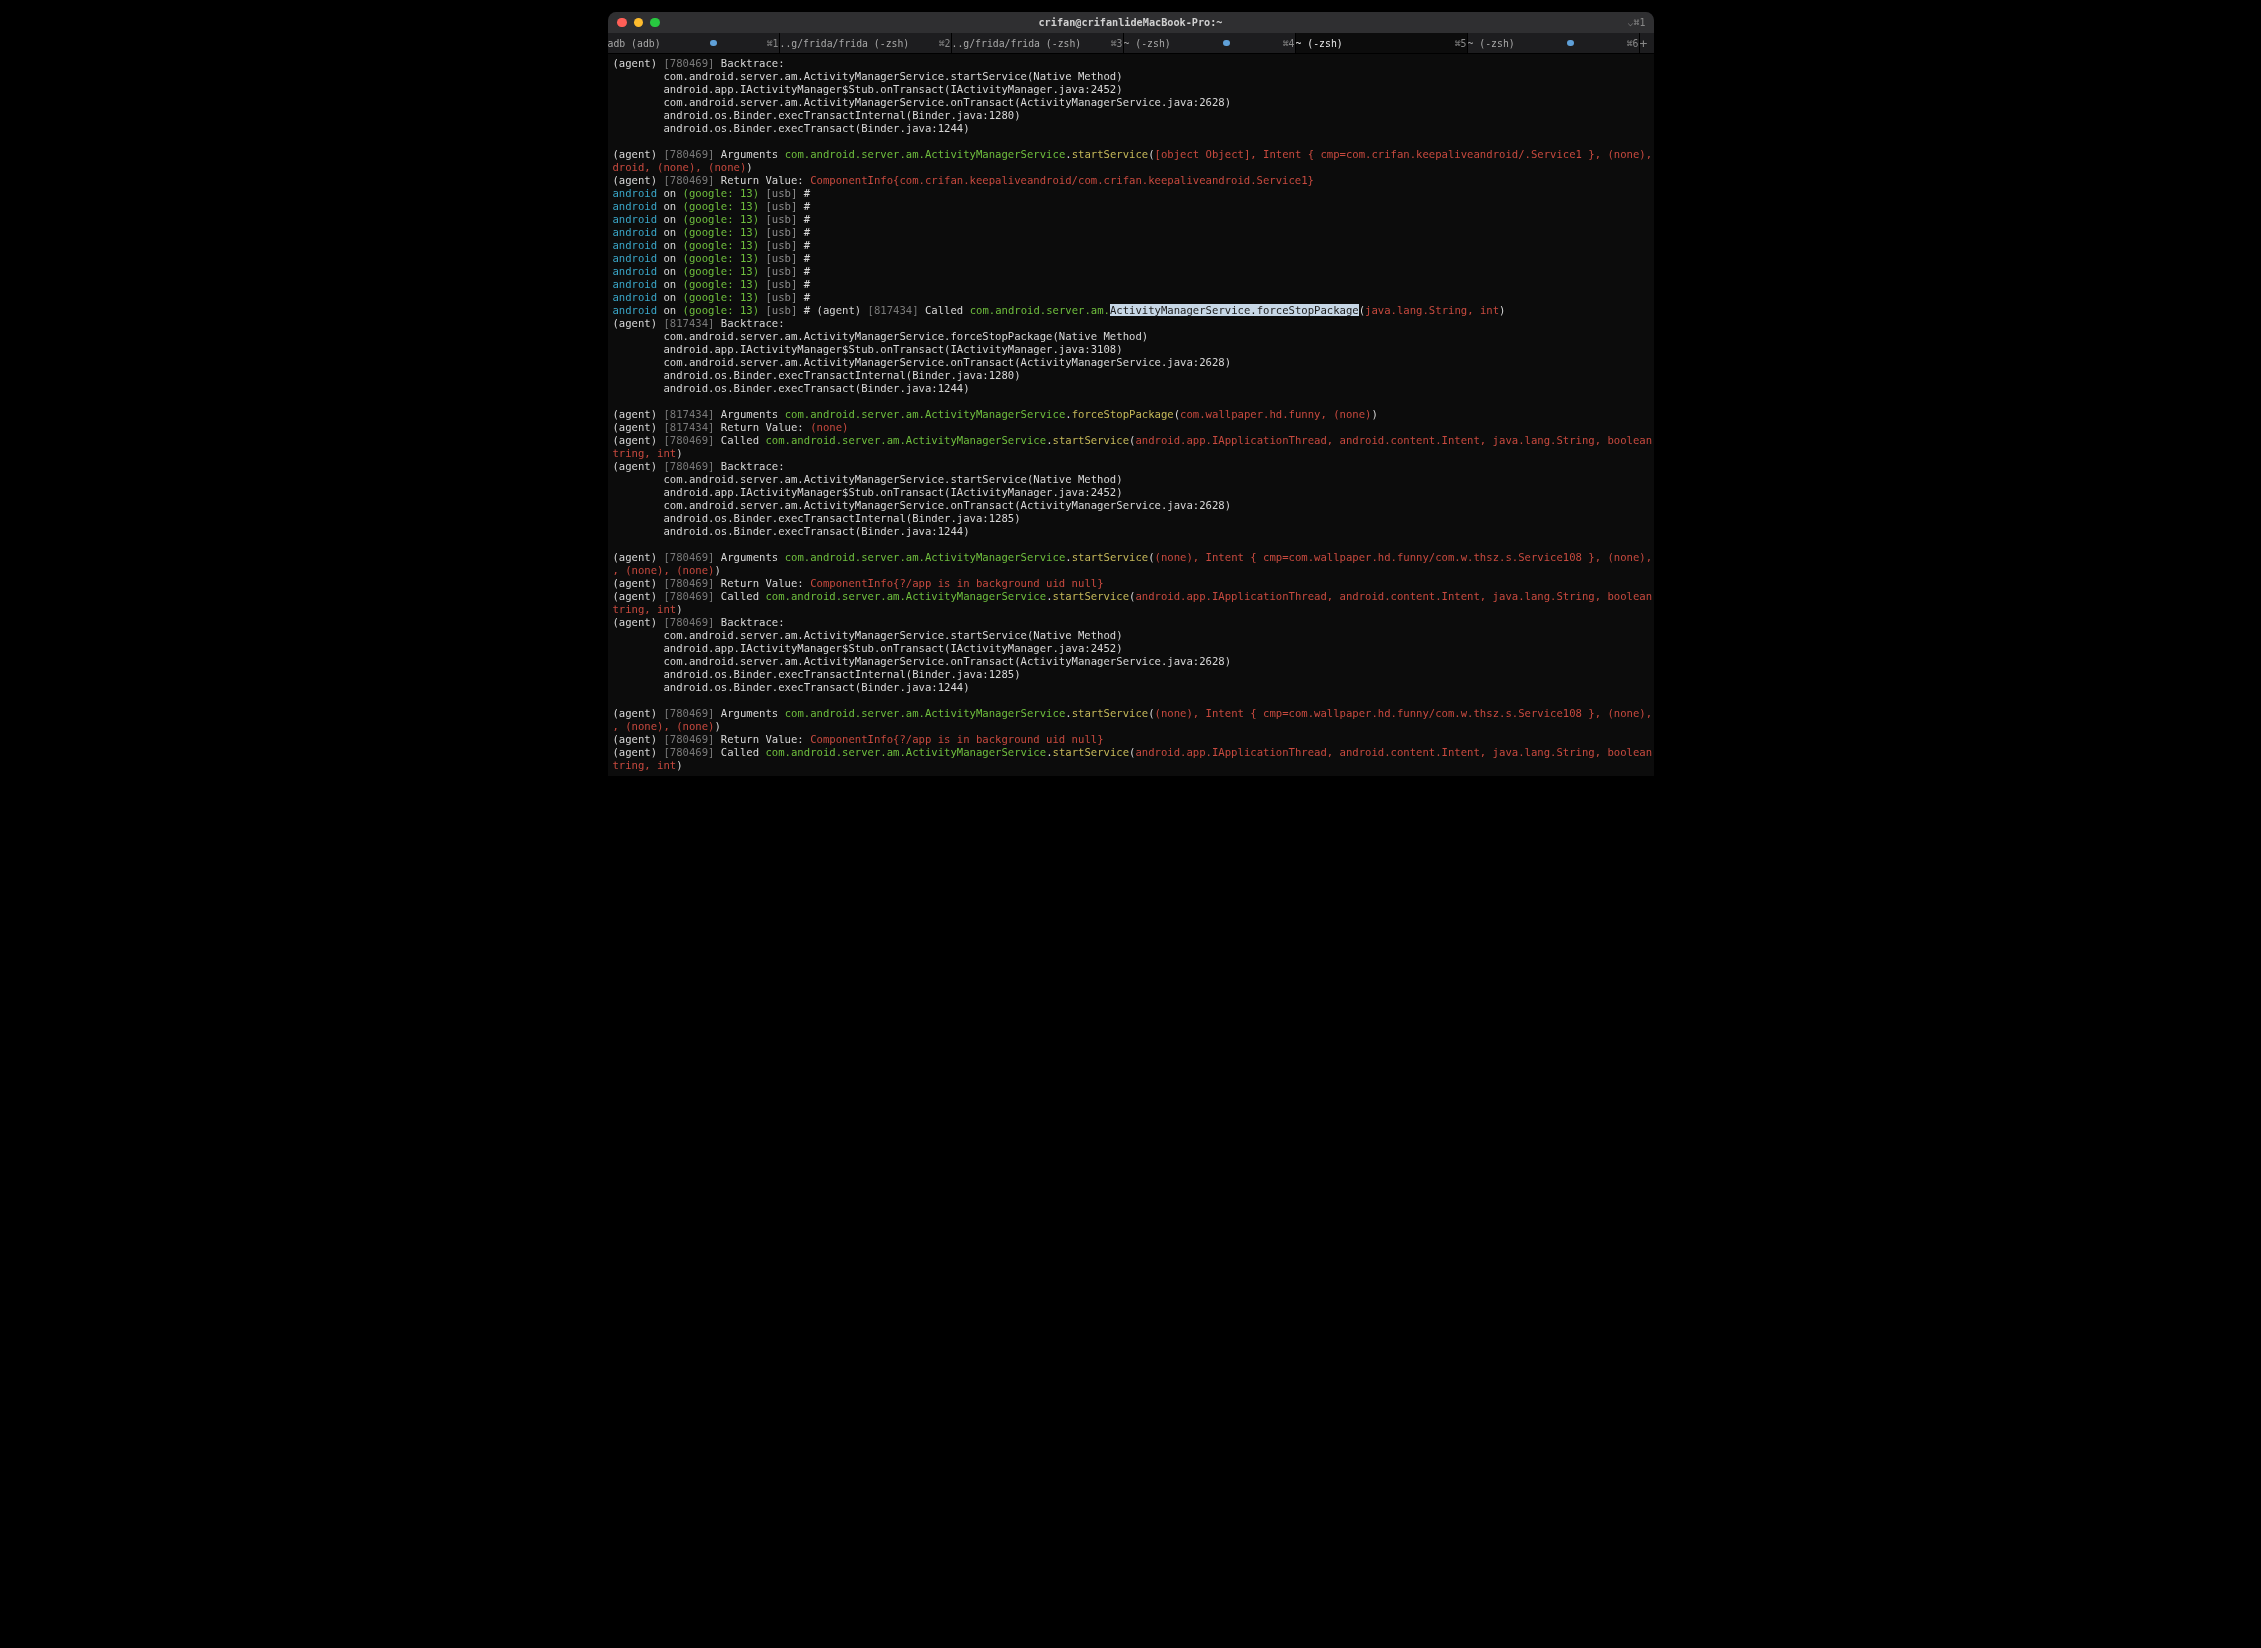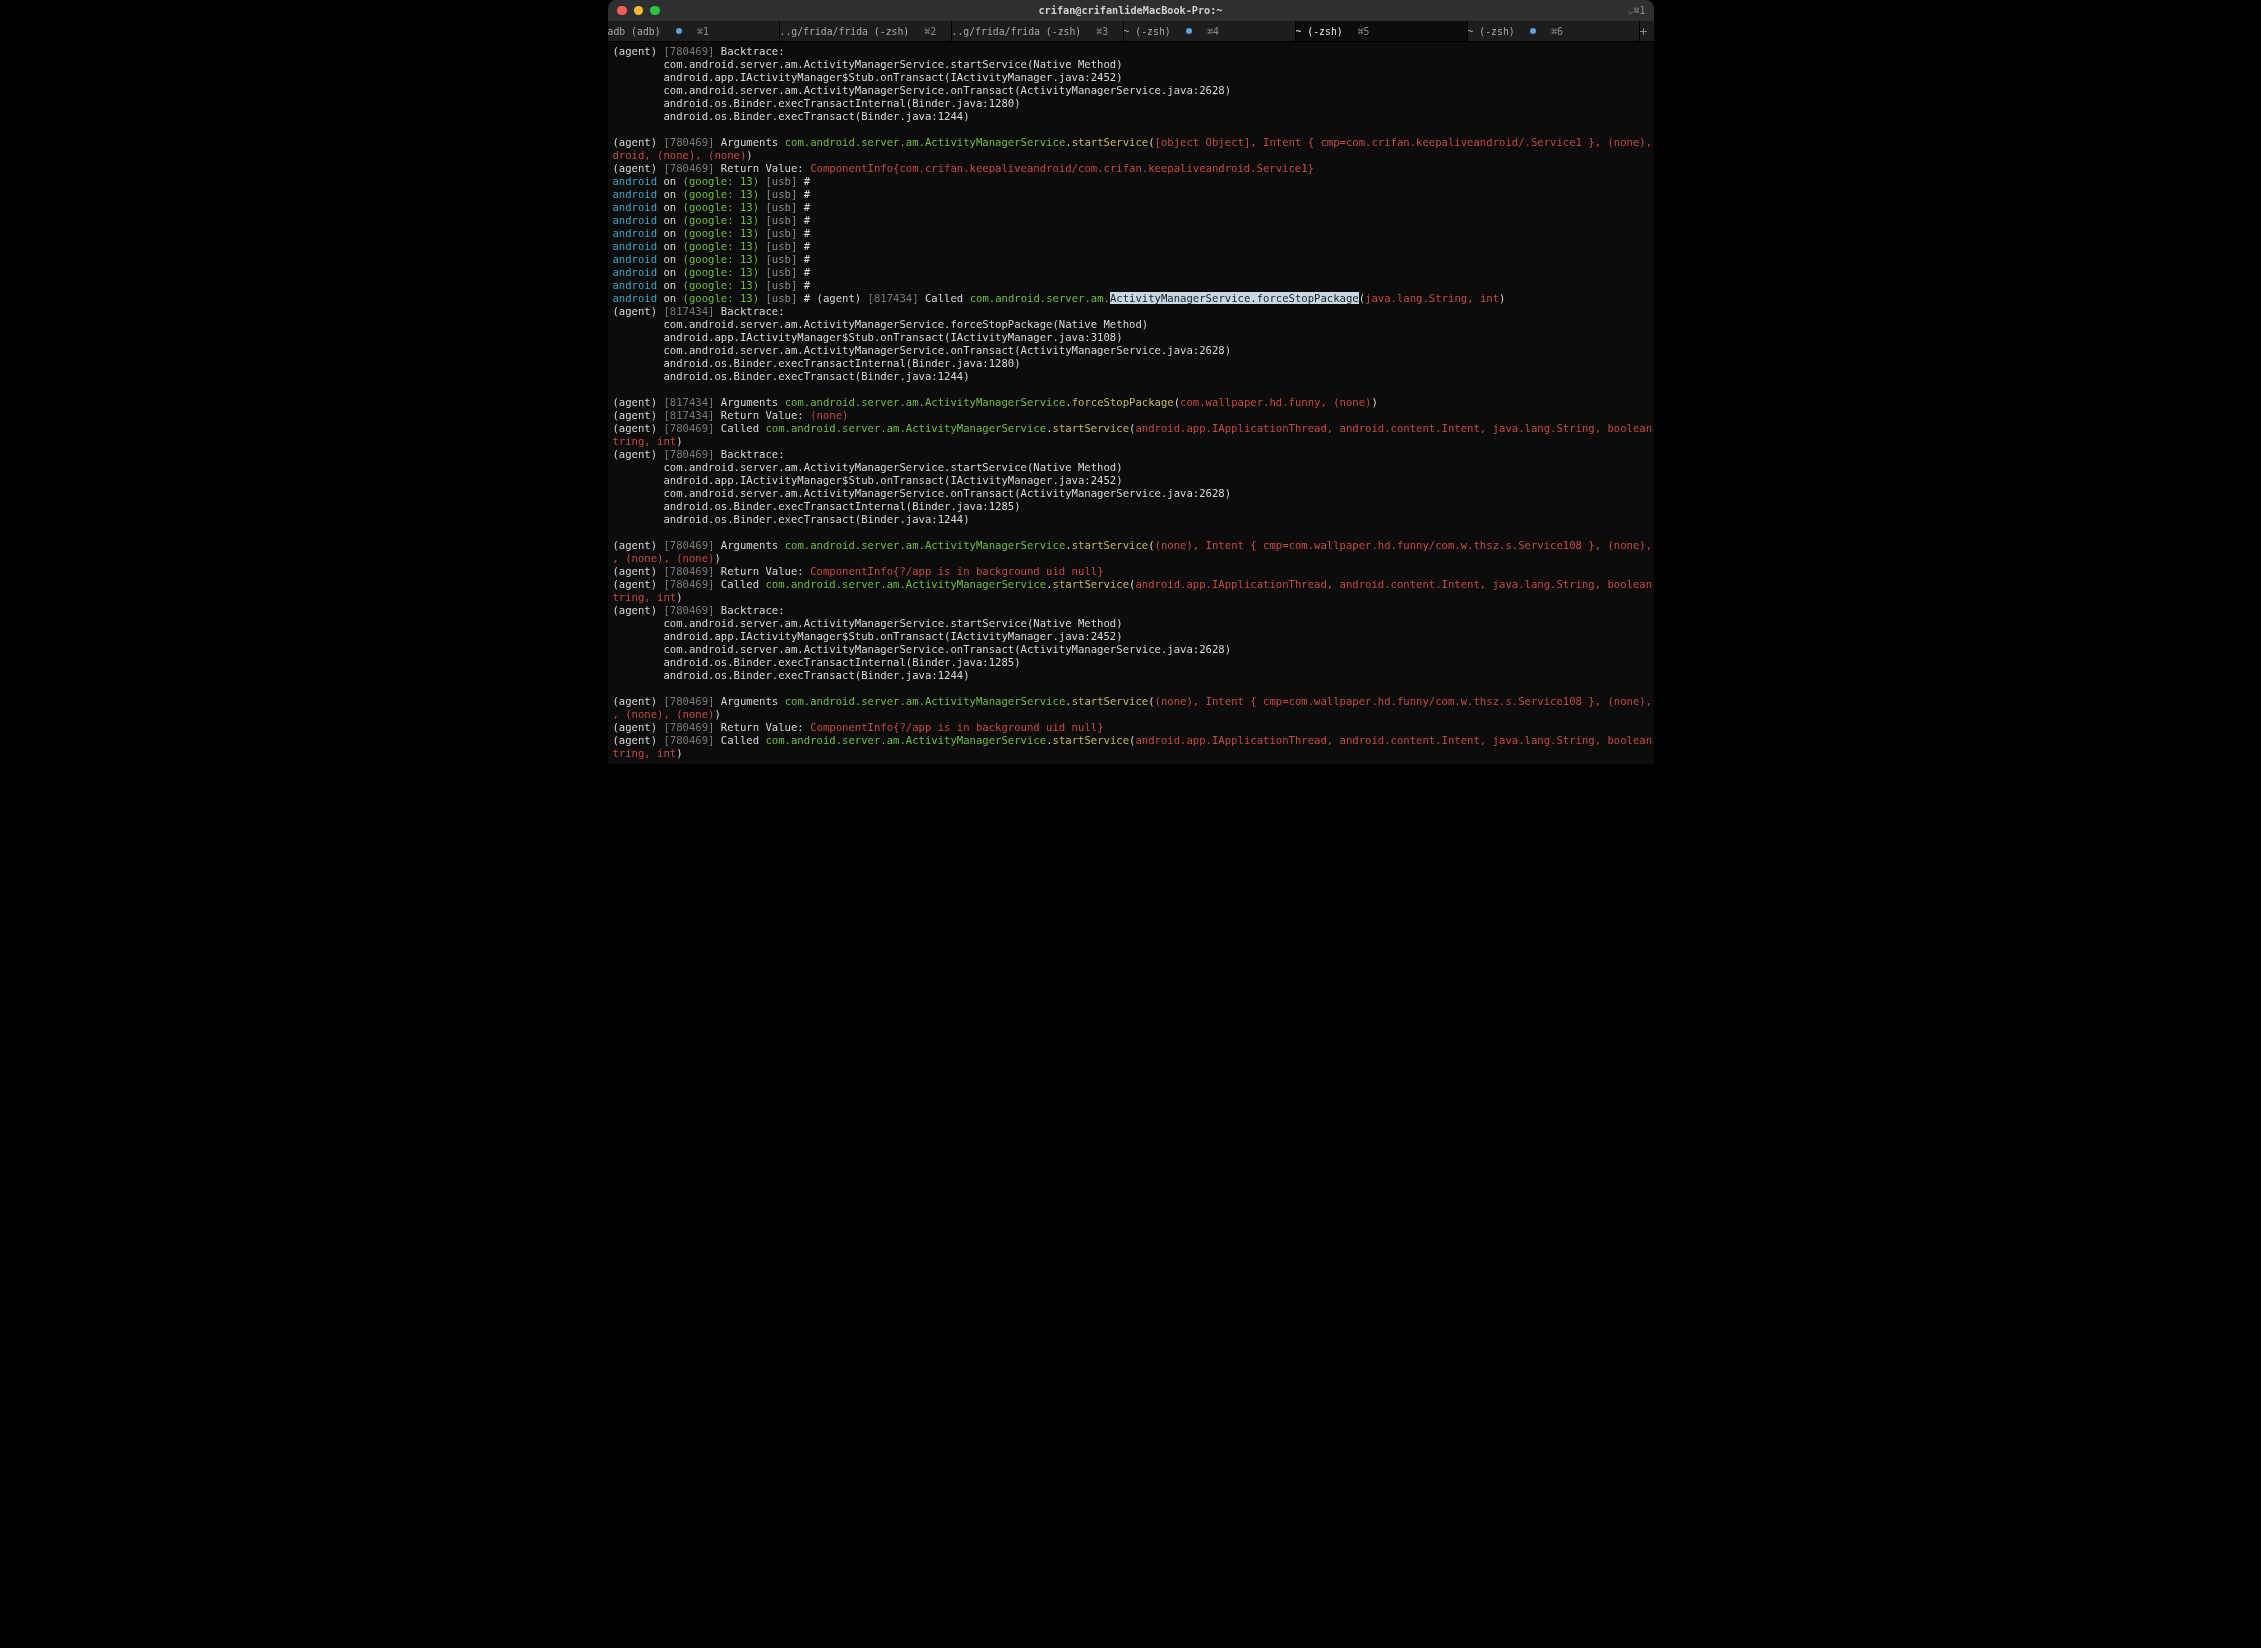--- a/index.html
+++ b/index.html
@@ -16,31 +16,31 @@
     --red:#c84a3f;
     --yellow:#c6b95a;
     --sel:#c7d7e6;
     --seltext:#1a1a1a;
     --indicator:#5fa0d8;
     --scrollbar:#3a3a3c;
   }
   *{box-sizing:border-box}
   html,body{margin:0;padding:0;height:100%;background:#000}
   body{font-family:"SF Mono","Menlo",Consolas,"DejaVu Sans Mono",monospace;font-size:10.6px;color:var(--text);overflow:hidden}
-  .window{width:1046px;height:764px;margin:0 auto;background:var(--bg);display:flex;flex-direction:column;position:relative;border-radius:8.2px 8.2px 0 0;overflow:hidden}
+  .window{width:1046px;height:764px;margin:12px auto;background:var(--bg);display:flex;flex-direction:column;position:relative;border-radius:8.2px 8.2px 0 0;overflow:hidden}
   .titlebar{height:21px;background:var(--titlebar);display:flex;align-items:center;position:relative}
   .traffic{display:flex;gap:6.5px;padding-left:9.8px}
   .dot{width:9.8px;height:9.8px;border-radius:50%}
   .dot.red{background:#ff5f57}
   .dot.yellow{background:#febc2e}
   .dot.green{background:#28c840}
   .title{position:absolute;left:0;right:0;text-align:center;font-size:10.2px;color:#d0d0d0;font-weight:600;pointer-events:none}
   .titleright{position:absolute;right:8.2px;font-size:9.8px;color:#888}
   .tabbar{height:21px;background:var(--tabbar);display:flex;border-bottom:0.8px solid #000}
-  .tab{flex:0 0 172px;display:flex;align-items:center;justify-content:flex-start;gap:15px;font-size:9.8px;color:#a8a8a8;border-right:0.8px solid #000;position:relative;cursor:pointer}
+  .tab{flex:0 0 172px;display:flex;align-items:center;justify-content:space-between;gap:15px;font-size:9.8px;color:#a8a8a8;border-right:0.8px solid #000;position:relative;cursor:pointer}
   .tab.active{background:var(--tab-active);color:#e8e8e8}
   .tab .ind{width:6.5px;height:6.5px;border-radius:50%;background:var(--indicator);flex:0 0 auto}
   .tab .label{flex:0 1 auto;white-space:nowrap;overflow:hidden;text-overflow:ellipsis;text-align:center}
   .tab .shortcut{color:#8a8a8a;font-size:9.8px;right:6.5px;flex:0 0 auto}
   .tab.add{flex:0 0 19.6px;color:#888;font-size:13px}
   .term{flex:1;overflow-y:auto;padding:3.3px 4.9px 3.3px 4.9px;white-space:pre;line-height:13px;position:relative}
   .term::-webkit-scrollbar{width:8.2px}
   .term::-webkit-scrollbar-track{background:transparent}
   .term::-webkit-scrollbar-thumb{background:var(--scrollbar);border-radius:4.1px}
   .pid{color:var(--dim)}

